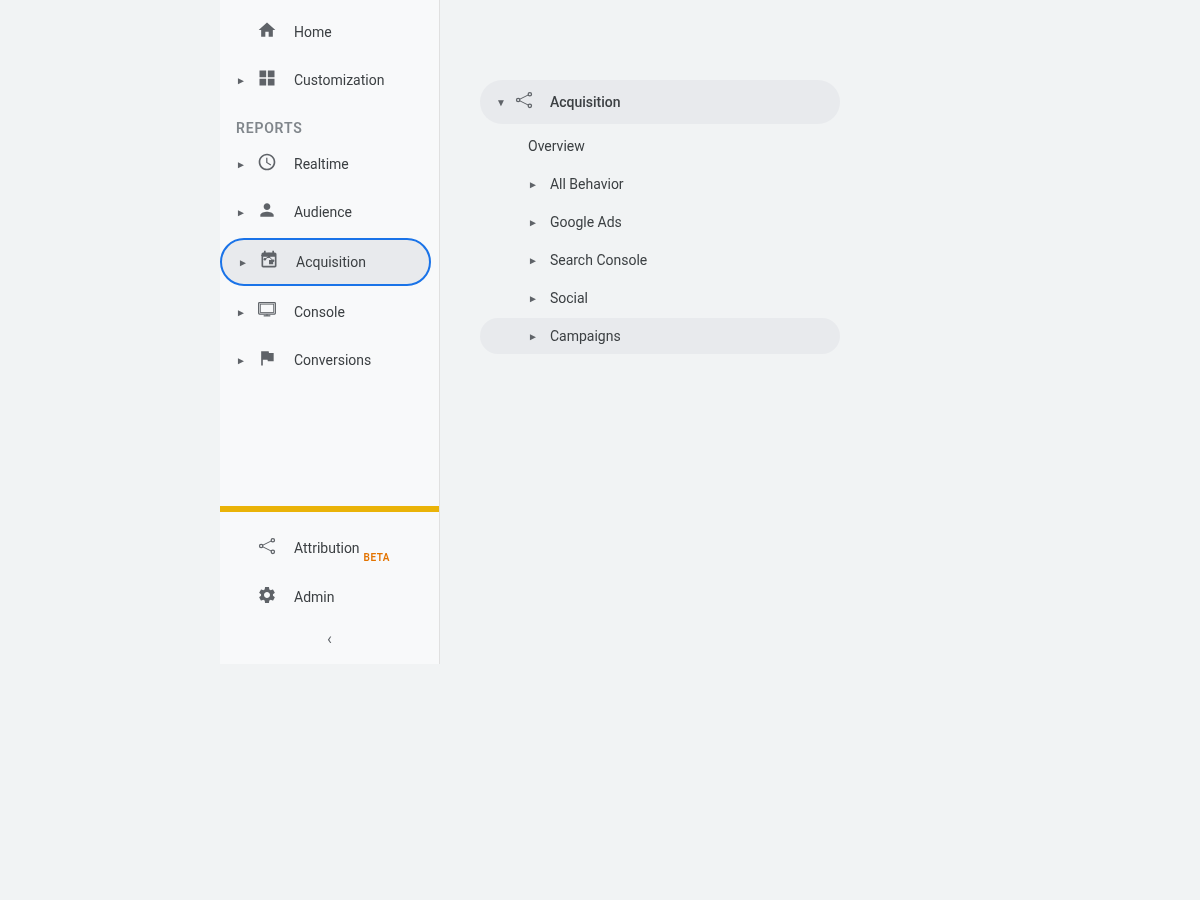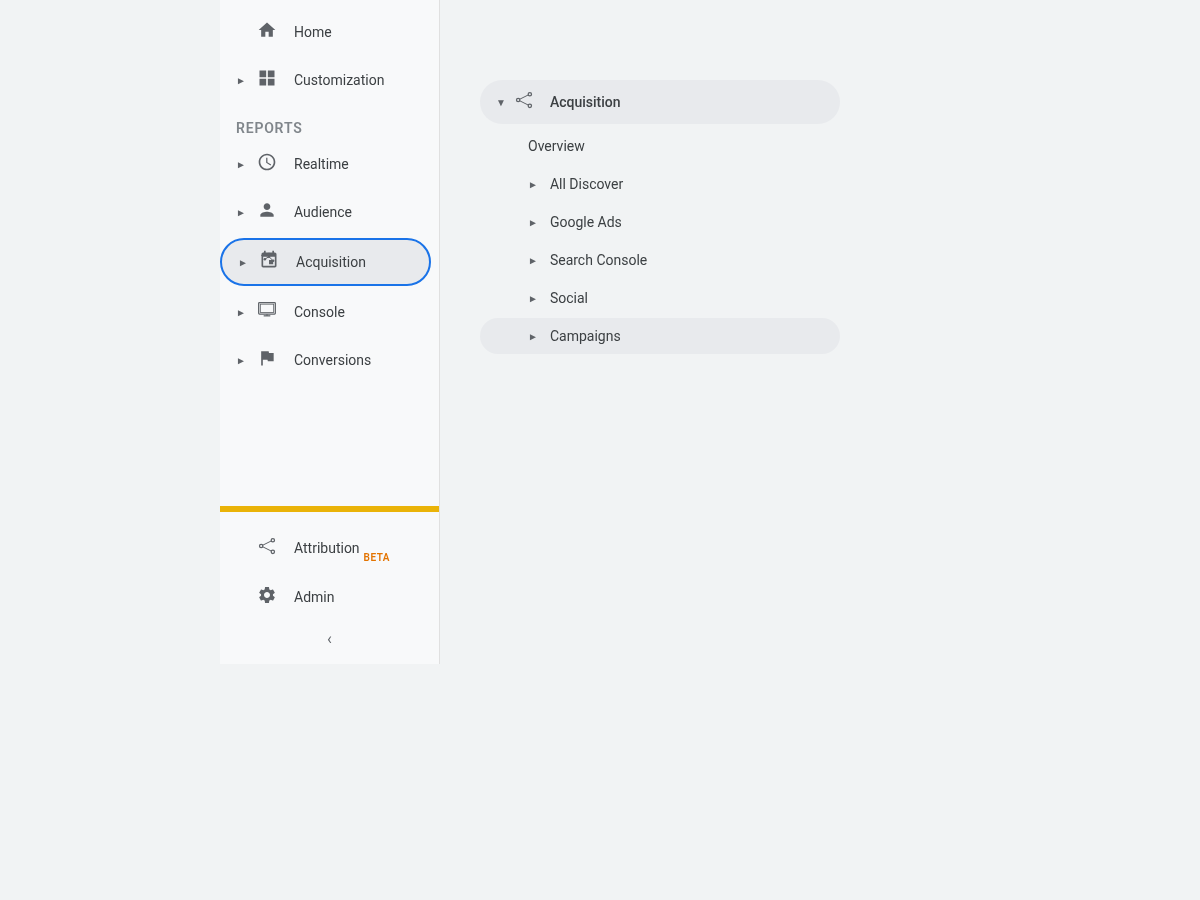--- a/index.html
+++ b/index.html
@@ -307,21 +307,21 @@
     </span>
     <span class="label">Acquisition</span>
   </div>
 
   <div class="submenu-item overview">
     <span class="label">Overview</span>
   </div>
 
   <div class="submenu-item">
     <span class="arrow">►</span>
-    <span class="label">All Discover</span>
+    <span class="label">All Behavior</span>
   </div>
 
   <div class="submenu-item">
     <span class="arrow">►</span>
     <span class="label">Google Ads</span>
   </div>
 
   <div class="submenu-item">
     <span class="arrow">►</span>
     <span class="label">Search Console</span>

